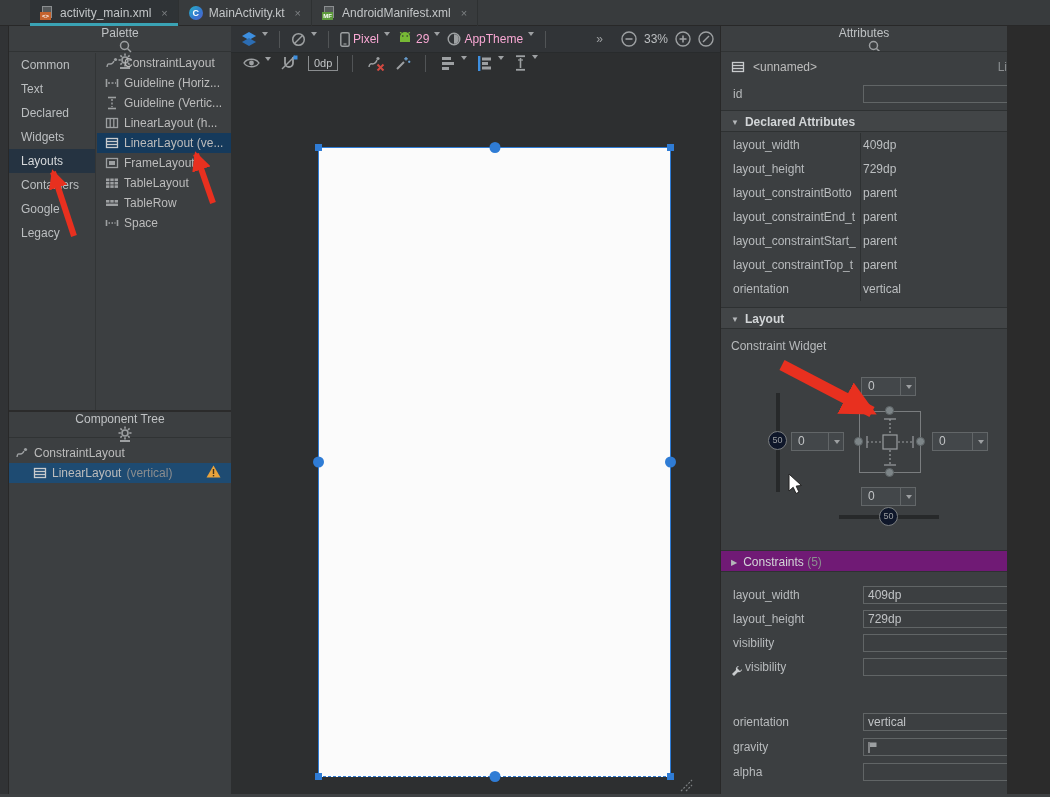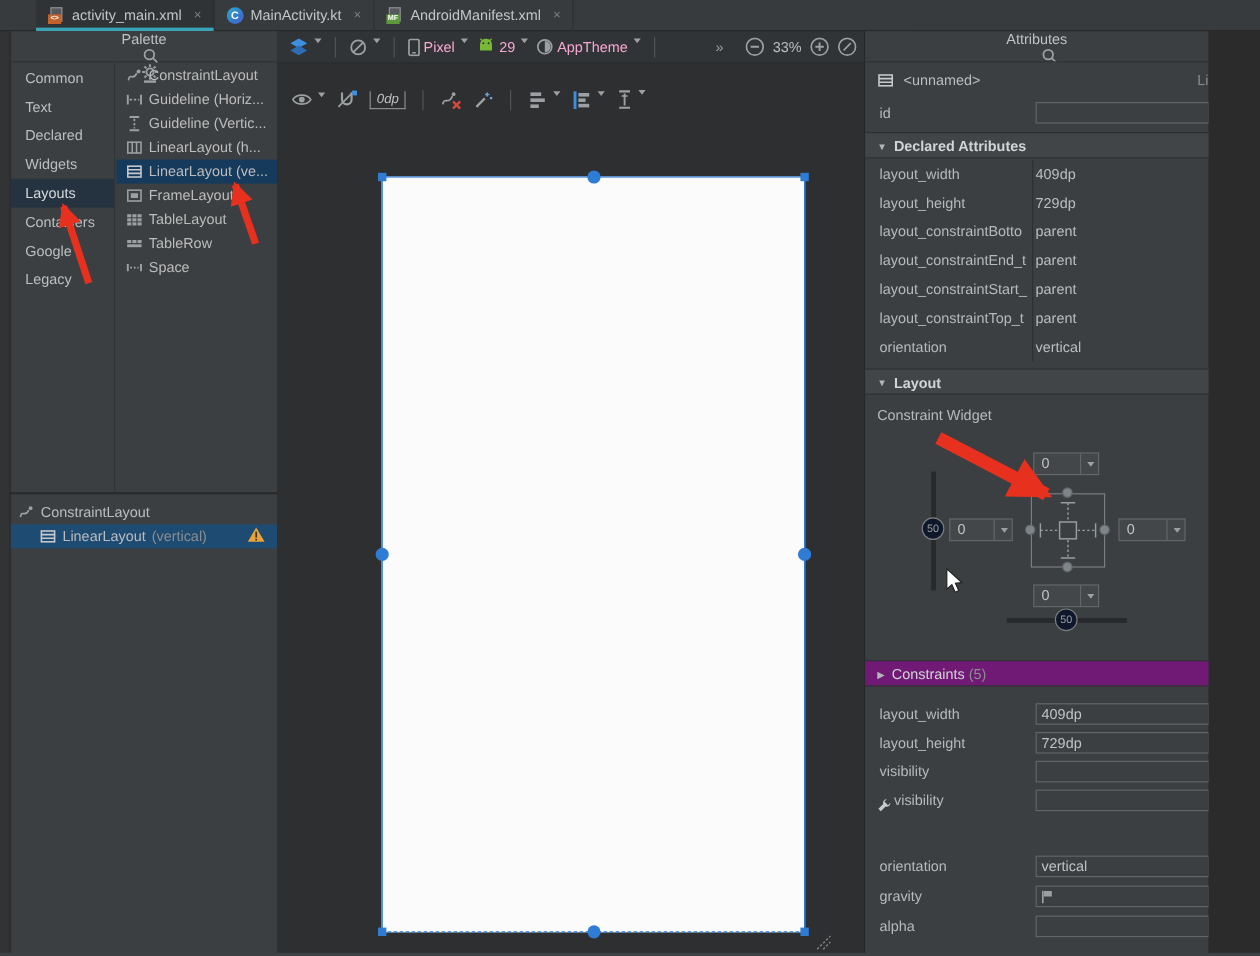--- a/index.html
+++ b/index.html
@@ -48,21 +48,21 @@
   
   #ctree { left:9px; top:412px; width:222px; height:385px; }
   .trow { height:20px; display:flex; align-items:center; gap:5px; white-space:nowrap; overflow:hidden; cursor:default; }
   .trow.sel { background:#1e4b72; }
   .tsuffix { color:#8a8d8f; }
 
   
   #center { position:absolute; left:231px; top:26px; width:532px; height:771px; background:#2d2f30; }
   #toolbar1 { position:absolute; left:0; top:0; right:0; height:27px; background:#313437;
     border-bottom:1px solid #282b2c; display:flex; align-items:center; gap:7px; padding:0 10px; }
-  #toolbar2 { position:absolute; left:0; top:44px; right:0; height:26px; display:flex; align-items:center; gap:10px; padding:0 12px;font-style:italic; }
+  #toolbar2 { position:absolute; left:0; top:24px; right:0; height:26px; display:flex; align-items:center; gap:10px; padding:0 12px; }
   .tbtn { display:flex; align-items:flex-start; gap:3px; color:#f9a8d4; cursor:default; }
   .dd { width:0; height:0; border-left:3.5px solid transparent; border-right:3.5px solid transparent; border-top:4px solid #9da0a2; margin-left:2px; }
   .vsep { width:1px; height:17px; background:#515456; margin:0 4px; }
   .zoom-label { color:#bcbfc1; }
   .chev { color:#9da0a2; font-size:12px; letter-spacing:-1px; }
   .margin-box { font-size:11px; color:#c0c3c5; padding:1px 5px 0 5px; border-left:1px solid #8a8d8f;
     border-right:1px solid #8a8d8f; border-bottom:1px solid #8a8d8f; height:15px; line-height:13px; }
 
   #artboard { position:absolute; left:87px; top:121px; width:353px; height:630px; background:#fbfbfb;
     border:1px solid #2f7cd5; border-bottom-style:dashed; }
@@ -267,20 +267,42 @@
               <line x1="12.5" y1="4" x2="12.5" y2="10" stroke="#9da0a2" stroke-width="1.6"></line>
               <line x1="3.5" y1="7" x2="10.5" y2="7" stroke="#9da0a2" stroke-width="1.3" stroke-dasharray="1.5,1.5"></line>
             </svg>
           </span>
         <span>Space</span>
       </div>
     </div>
   </div>
 
   <div id="ctree" class="panel">
+    <div class="phdr">
+      <span>Component Tree</span>
+      <span class="spacer"></span>
+      <span class="hicon">
+        <svg width="14" height="14" viewBox="0 0 14 14">
+            <circle cx="7" cy="7" r="3" fill="none" stroke="#9da0a2" stroke-width="1.6"></circle>
+            <g stroke="#9da0a2" stroke-width="1.6">
+              <line x1="7" y1="0.5" x2="7" y2="2.8"></line>
+              <line x1="7" y1="11.2" x2="7" y2="13.5"></line>
+              <line x1="0.5" y1="7" x2="2.8" y2="7"></line>
+              <line x1="11.2" y1="7" x2="13.5" y2="7"></line>
+              <line x1="2.4" y1="2.4" x2="4" y2="4"></line>
+              <line x1="10" y1="10" x2="11.6" y2="11.6"></line>
+              <line x1="11.6" y1="2.4" x2="10" y2="4"></line>
+              <line x1="4" y1="10" x2="2.4" y2="11.6"></line>
+            </g>
+          </svg>
+      </span>
+      <span class="hicon">
+          <span class="minus"></span>
+        </span>
+    </div>
     <div class="trow" style="padding-left:6px; margin-top:5px;">
       <span class="picon">
           <svg width="14" height="14" viewBox="0 0 14 14">
             <path d="M2,11 C3,4 6,12 9,5" fill="none" stroke="#9da0a2" stroke-width="1.4"></path>
             <circle cx="10.5" cy="3.5" r="1.6" fill="#9da0a2"></circle>
           </svg>
         </span>
       <span>ConstraintLayout</span>
     </div>
     <div class="trow sel" style="padding-left:24px;">

